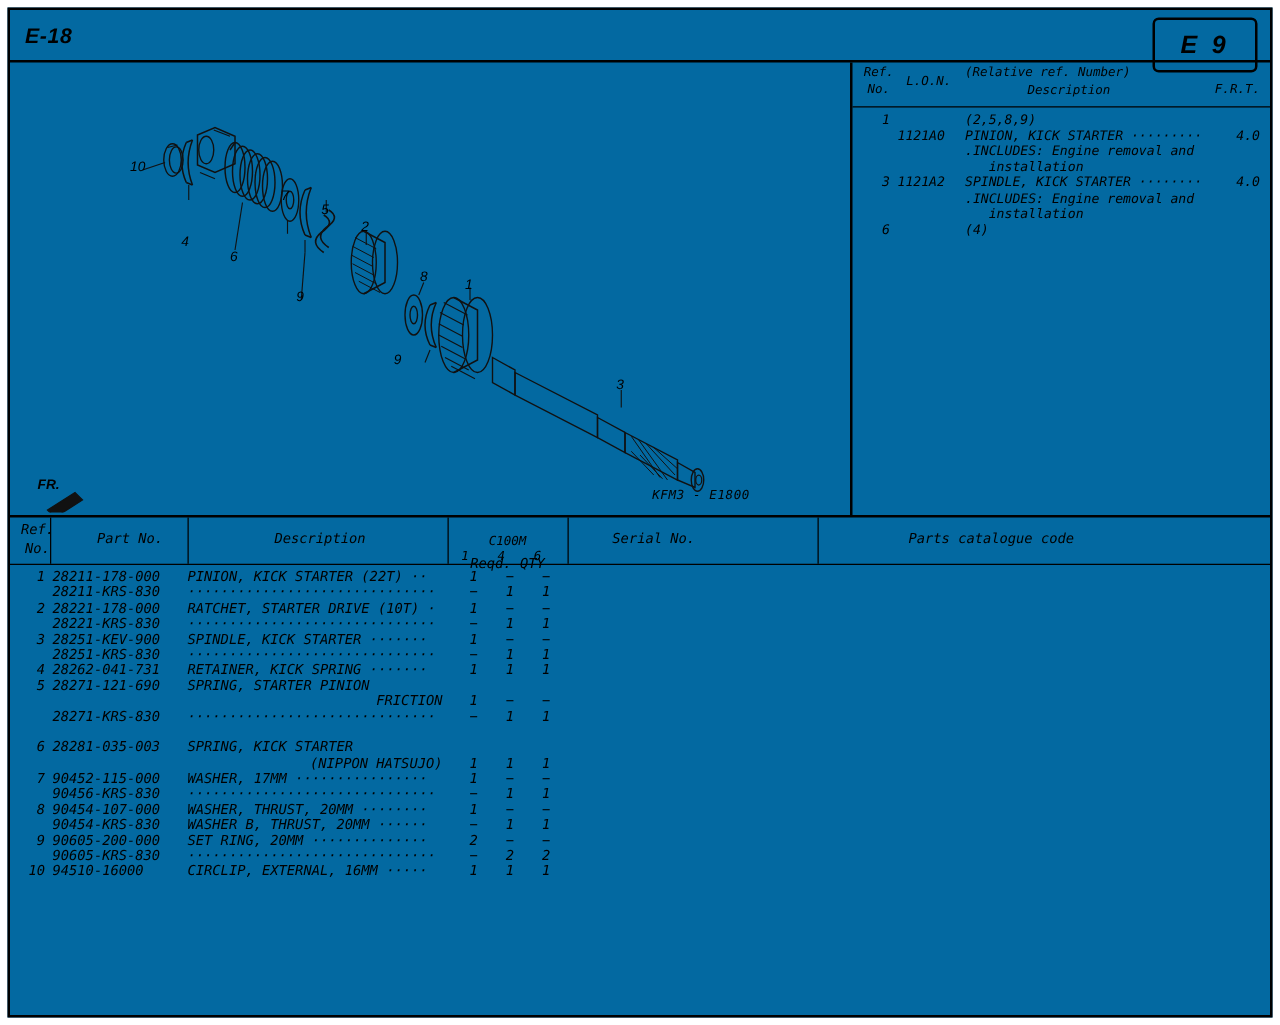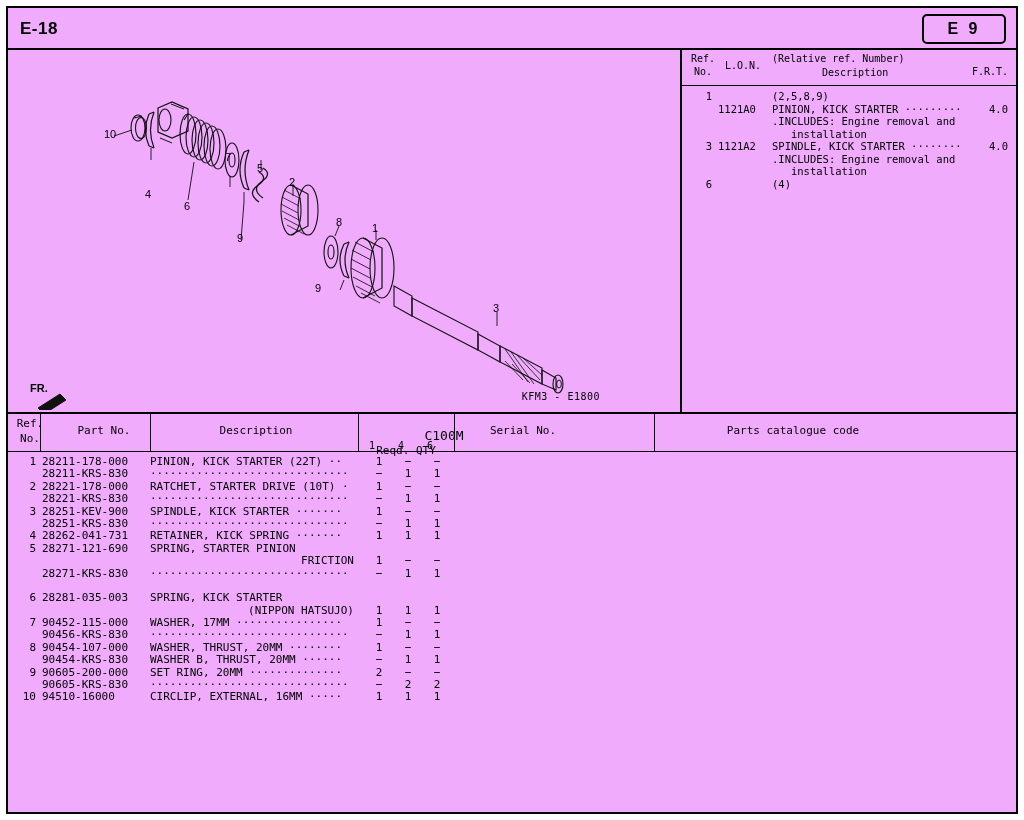--- a/index.html
+++ b/index.html
@@ -16,21 +16,22 @@
     overflow: hidden;
   }
   .page {
     position: absolute;
     left: 6px;
     top: 6px;
     width: 1012px;
     height: 808px;
     border: 2px solid #000;
     box-sizing: border-box;
-    background: #f0abfc;
+    background: #0369a1;
+    font-style: italic;
   }
   
   .header {
     position: relative;
     height: 42px;
     border-bottom: 2px solid #000;
     box-sizing: border-box;
   }
   .header-code {
     position: absolute;
@@ -49,26 +50,26 @@
     text-align: center;
     font-family: "Liberation Sans", sans-serif;
     font-size: 19px;
     letter-spacing: 2.5px;
   }
   .header-badge {
     position: absolute;
     right: 10px;
     top: 6px;
     width: 84px;
-    height: 30px;
+    height: 44px;
     border: 2px solid #000;
     border-radius: 5px;
     font-family: "Liberation Sans", sans-serif;
     font-weight: bold;
-    font-size: 16px;
+    font-size: 20px;
     display: flex;
     align-items: center;
     justify-content: center;
     letter-spacing: 3px;
     box-sizing: border-box;
   }
   
   .upper {
     position: relative;
     height: 364px;
@@ -157,21 +158,21 @@
   }
   .parts-head .ph {
     position: absolute;
     text-align: center;
     font-family: "DejaVu Sans Mono", monospace;
   }
   .ph-ref { left: 4px; top: 3px; width: 36px; line-height: 1.35; }
   .ph-part { left: 44px; top: 10px; width: 104px; }
   .ph-desc { left: 150px; top: 10px; width: 196px; }
   .ph-qty { left: 352px; top: 2px; width: 92px; margin-top: 28px; }
-  .ph-model { left: 352px; top: 14px; width: 92px; font-size: 13px; margin-left: 38px; }
+  .ph-model { left: 352px; top: 14px; width: 92px; font-size: 10px; }
   .ph-q1 { left: 356px; top: 26px; width: 16px; font-size: 10px; }
   .ph-q4 { left: 385px; top: 26px; width: 16px; font-size: 10px; }
   .ph-q6 { left: 414px; top: 26px; width: 16px; font-size: 10px; }
   .ph-serial { left: 460px; top: 10px; width: 110px; text-align: left; }
   .ph-cat { left: 660px; top: 10px; width: 250px; }
   .vline {
     position: absolute;
     top: 0;
     bottom: 0;
     width: 1px;

